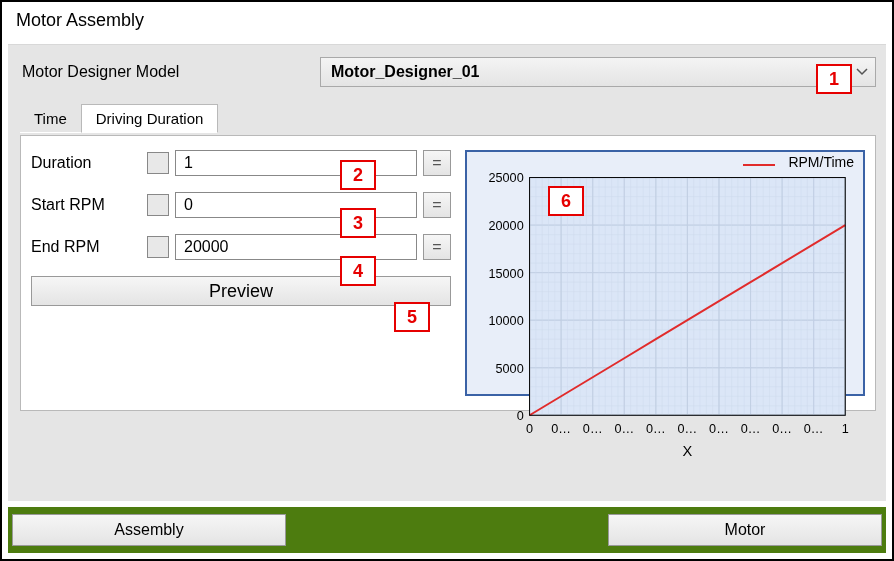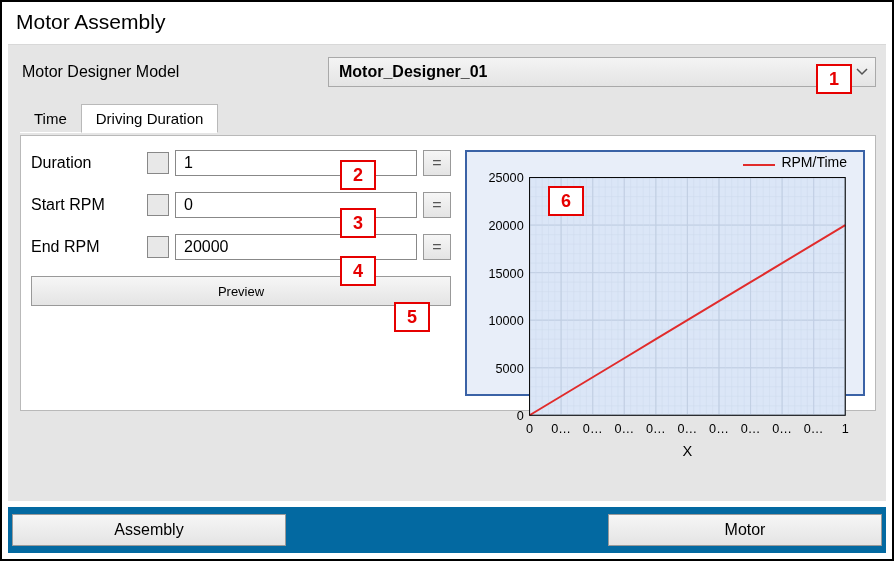--- a/index.html
+++ b/index.html
@@ -12,33 +12,32 @@
     background: #fff;
   }
   .window {
     width: 894px; height: 561px;
     border: 2px solid #000;
     position: relative;
     background: #fff;
   }
   .titlebar {
     padding: 8px 30px 6px 14px;
-    font-size: 21px;
+    font-size: 18px;
   }
   .body {
     position: absolute;
     top: 42px; left: 6px; right: 6px; bottom: 58px;
     background: #e5e5e5;
     border-top: 1px solid #d8d8d8;
     padding: 12px 10px 10px 12px;
   }
   .model-row {
     display: flex;
     align-items: center;
-    gap: 8px;
   }
   .model-label {
     width: 300px;
     padding-left: 2px;
     font-size: 16px;
   }
   .model-select {
     flex: 1;
     height: 30px;
     border: 1px solid #a9a9a9;
@@ -121,53 +120,53 @@
     display: flex; align-items: center; justify-content: center;
     color: #555;
     font-size: 16px;
   }
   .preview-btn {
     width: 100%;
     height: 30px;
     border: 1px solid #999;
     background: linear-gradient(#f6f6f6,#e4e4e4);
     display: flex; align-items: center; justify-content: center;
-    font-size: 13px;
+    font-size: 18px;
     margin-top: 4px;
   }
   .chart-pane {
     flex: 1;
     border: 2px solid #3a62a6;
     background: #e8eef9;
     position: relative;
   }
   .chart-inner {
     position: absolute;
     inset: 8px;
   }
   .legend-line {
     position: absolute;
     top: 4px; right: 80px;
     width: 32px; height: 2px;
     background: #e12b2b;
   }
   .legend-text {
     position: absolute;
-    top: -6px; right: 8px;
+    top: -6px; right: 1px;
     font-size: 14px;
   }
   .chart-svg {
     position: absolute;
     inset: 0;
   }
   .footer {
     position: absolute;
     left: 6px; right: 6px; bottom: 6px;
     height: 46px;
-    background: #0369a1;
+    background: #4d7c0f;
     display: flex;
     justify-content: space-between;
     align-items: center;
     padding: 6px 4px;
   }
   .big-btn {
     width: 274px;
     height: 32px;
     border: 1px solid #999;
     background: linear-gradient(#f6f6f6,#e4e4e4);

